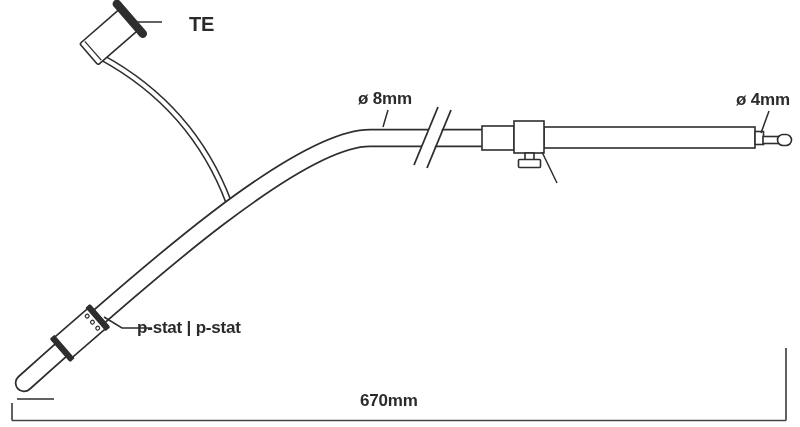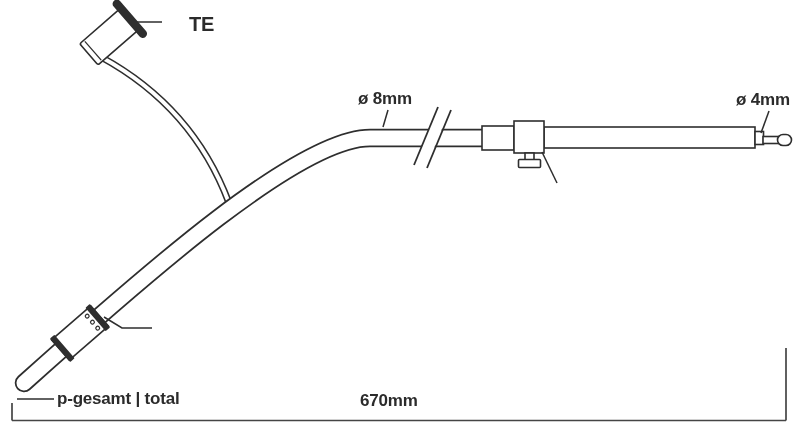--- a/index.html
+++ b/index.html
@@ -77,15 +77,15 @@
     <g>
       <line x1="12" y1="403" x2="12" y2="420.5" class="dim"></line>
       <line x1="786" y1="348" x2="786" y2="420.5" class="dim"></line>
       <line x1="12" y1="420.5" x2="786" y2="420.5" class="dim"></line>
     </g>
   </svg>
 
   <div class="lbl" style="left:165px; top:13px; font-size:20px;margin-left:24px;">TE</div>
   <div class="lbl" style="left:358px; top:90px;">ø 8mm</div>
   <div class="lbl" style="left:736px; top:91px;text-align:center;">ø 4mm</div>
-  <div class="lbl" style="left:57px; top:390px;">p-gesamt | total</div>
+  <div class="lbl" style="left:137px; top:319px;">p-stat | p-stat</div>
   <div class="lbl" style="left:360px; top:392px;">670mm</div>
 </div>
 
 </body></html>

